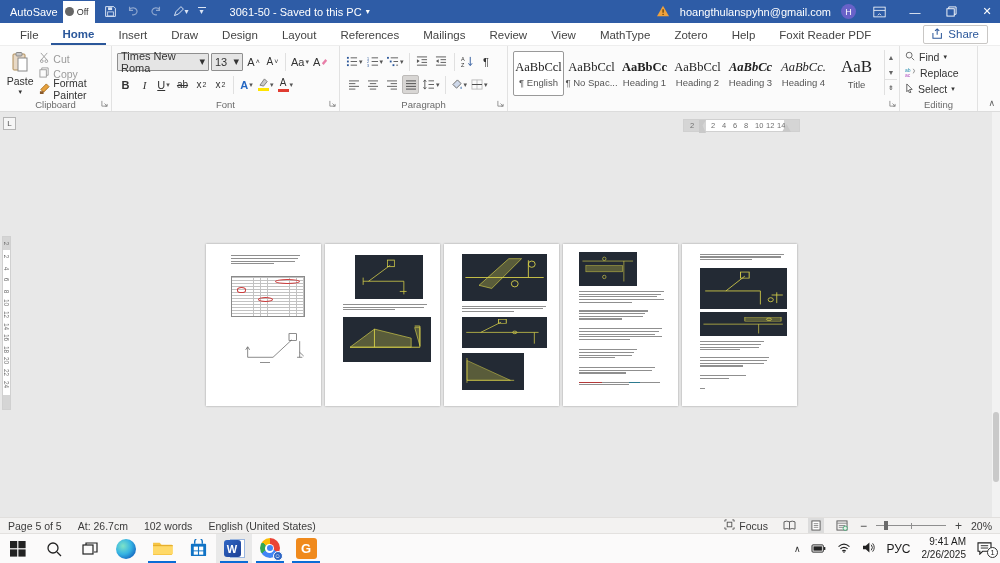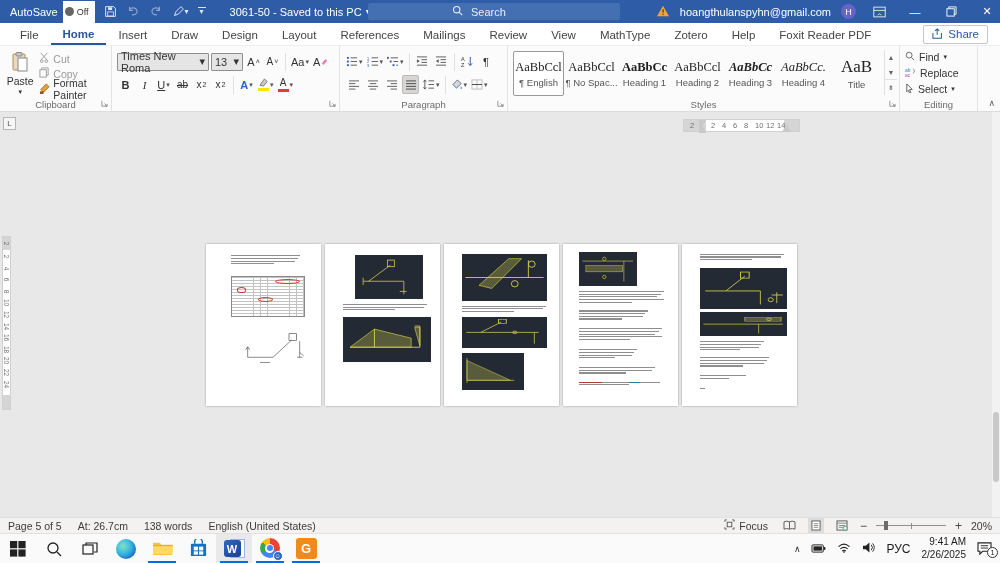--- a/index.html
+++ b/index.html
@@ -164,29 +164,20 @@
       <span class="chev">▾</span>
     </span>
     <span class="qbtn" style="flex-direction:column;line-height:1;">
       <span style="width:8px;height:1.5px;background:#dbe5f5;"></span>
       <span class="chev">▾</span>
     </span>
   </div>
   <div class="tb-title">
     <span>3061-50 - Saved to this PC</span>
       <span class="chev">▾</span>
-  </div>
-  <div class="tb-search">
-    <span>
-      <svg width="11" height="11" viewBox="0 0 14 14">
-          <circle cx="6" cy="6" r="4" fill="none" stroke="#e8eef8" stroke-width="1.4"></circle>
-          <path d="M9 9 L13 13" stroke="#e8eef8" stroke-width="1.4"></path>
-        </svg>
-    </span>
-    <span>Search</span>
   </div>
   <div class="tb-right">
     <span>
       <svg width="14" height="12" viewBox="0 0 16 14">
           <path d="M8 1 L15 13 H1 Z" fill="#f0a23c"></path>
           <rect x="7.4" y="5" width="1.4" height="4" fill="#5a3a00"></rect>
           <rect x="7.4" y="10.3" width="1.4" height="1.4" fill="#5a3a00"></rect>
         </svg>
     </span>
     <span class="tb-mail">
@@ -344,20 +335,21 @@
         <span class="dd">▾</span>
       </div>
       <div class="rbtn">
         <span class="bar-under">
             <span style="font-size:10px;line-height:1;">A</span>
             <span class="bar" style="background:#e03c31;"></span>
           </span>
         <span class="dd">▾</span>
       </div>
     </div>
+    <span class="glabel">Font</span>
     <span class="launcher"><svg width="7" height="7" viewBox="0 0 8 8">
           <path d="M1 1 v6 h6 M4 4 l3 3 M7 4.5 V7 H4.5" fill="none" stroke="#8a8a8a"></path>
         </svg></span>
   </div>
 
   <div class="rgroup" style="width:168px;">
     <div class="rrow">
       <div class="rbtn">
           <svg width="12" height="11" viewBox="0 0 13 12">
             <rect x="1" y="1" width="2" height="2" fill="#2b579a"></rect>
@@ -488,21 +480,20 @@
         <div class="scard">
           <div class="sprev t">AaB</div>
           <div class="sname">Title</div>
         </div>
       </div>
     <div class="sscroll">
       <div>▲</div>
       <div>▼</div>
       <div style="border-top:1px solid #e0e0e0;">⇟</div>
     </div>
-    <span class="glabel">Styles</span>
     <span class="launcher"><svg width="7" height="7" viewBox="0 0 8 8">
           <path d="M1 1 v6 h6 M4 4 l3 3 M7 4.5 V7 H4.5" fill="none" stroke="#8a8a8a"></path>
         </svg></span>
   </div>
 
   <div class="rgroup g-edit">
     <div class="edit-item">
       <span><svg width="10" height="10" viewBox="0 0 12 12">
             <circle cx="5" cy="5" r="3.5" fill="none" stroke="#555"></circle>
             <path d="M8 8 L11 11" stroke="#555"></path>
@@ -732,21 +723,21 @@
 
   <div class="vscroll">
       <div class="vthumb"></div>
     </div>
 </div>
 
 <div class="statusbar">
   <div class="sb-left">
     <span>Page 5 of 5</span>
     <span>At: 26.7cm</span>
-    <span>138 words</span>
+    <span>102 words</span>
     <span>English (United States)</span>
   </div>
   <div class="sb-right">
     <span class="sb-btn">
       <span><svg width="11" height="11" viewBox="0 0 12 12">
             <path d="M1 3 V1 h2 M9 1 h2 v2 M11 9 v2 h-2 M3 11 H1 V9" fill="none" stroke="#555"></path>
             <rect x="3.5" y="3.5" width="5" height="5" fill="none" stroke="#555"></rect>
           </svg></span>
       <span>Focus</span>
     </span>

